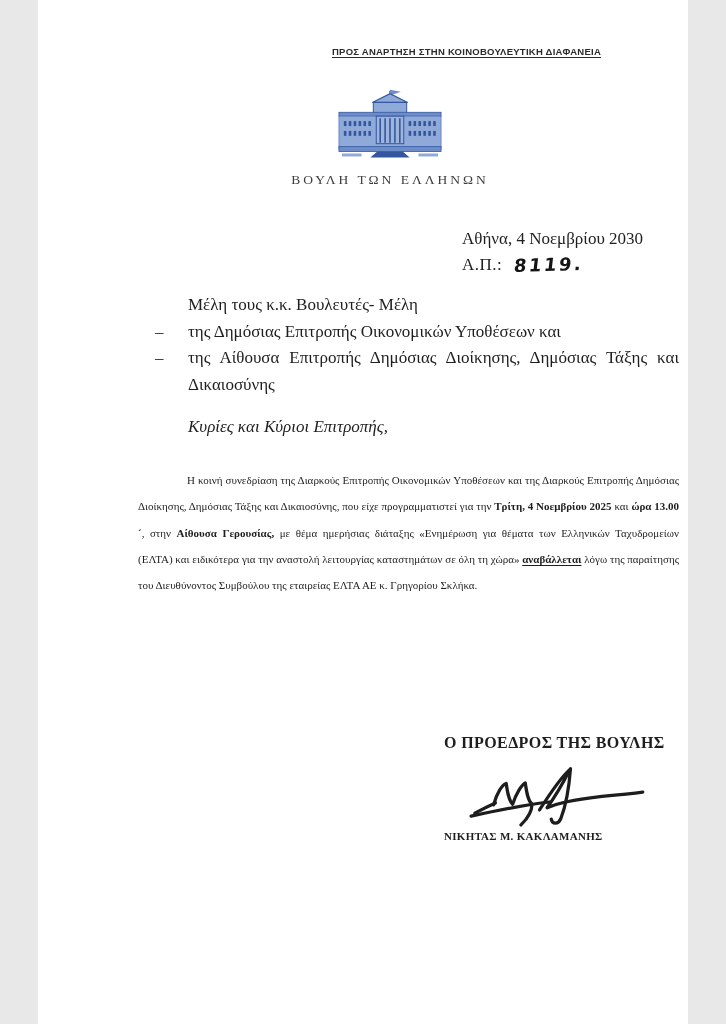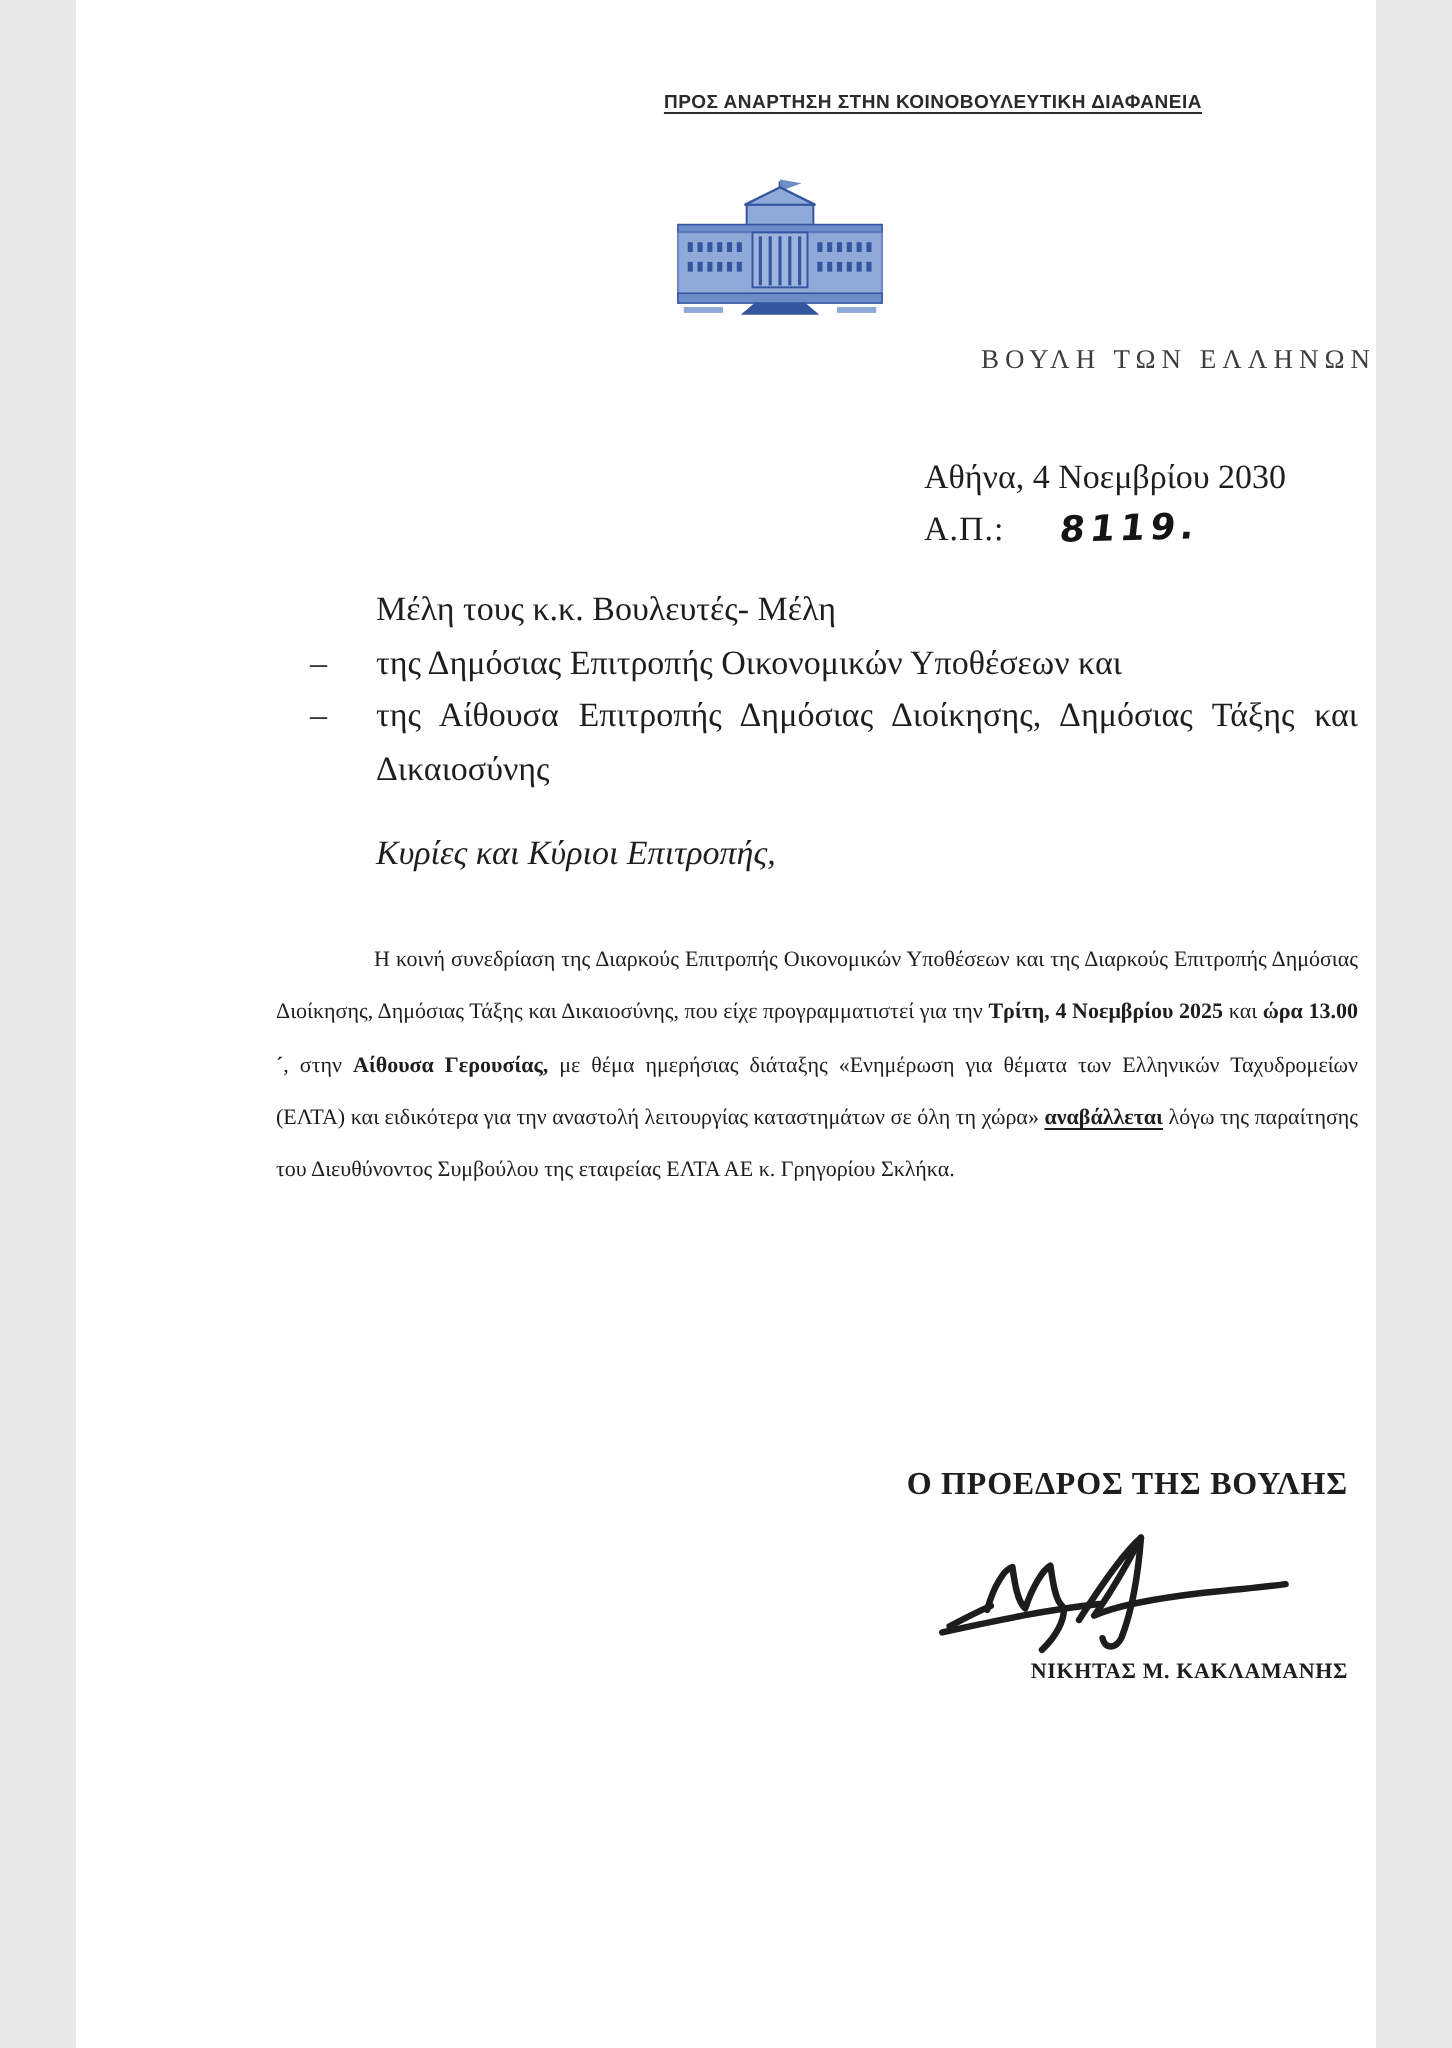--- a/index.html
+++ b/index.html
@@ -35,32 +35,31 @@
     left: 54px;
     right: 0;
     text-align: center;
   }
   .letterhead svg { display: block; margin: 0 auto; }
   .org-name {
     margin-top: 3px;
     font-size: 13.5px;
     letter-spacing: 3px;
     color: #3d3d3d;
-    text-align: right;
   }
 
   
   .meta {
     position: absolute;
     left: 424px;
     top: 226px;
     font-size: 17px;
     line-height: 25px;
   }
-  .protocol-row { display: flex; align-items: flex-start; margin-top: 1px; gap: 16px; }
+  .protocol-row { display: flex; align-items: flex-start; margin-top: 1px; }
   .protocol-label { letter-spacing: 0.5px; }
   .handwritten {
     display: inline-block;
     margin-left: 12px;
     font-family: "DejaVu Sans", sans-serif;
     font-weight: 700;
     font-size: 18px;
     letter-spacing: 2.5px;
     color: #141414;
     transform: skewX(-8deg) rotate(-1.5deg);
@@ -115,21 +114,21 @@
     text-decoration: underline;
     text-underline-offset: 2px;
   }
 
   
   .sig-block {
     position: absolute;
     left: 406px;
     top: 734px;
     width: 230px;
-    text-align: right;
+    text-align: left;
   }
   .sig-title {
     font-weight: 700;
     font-size: 16px;
     letter-spacing: 0.4px;
   }
   .sig-block svg { display: block; margin: 4px auto -4px; }
   .sig-name {
     font-weight: 700;
     font-size: 11px;

